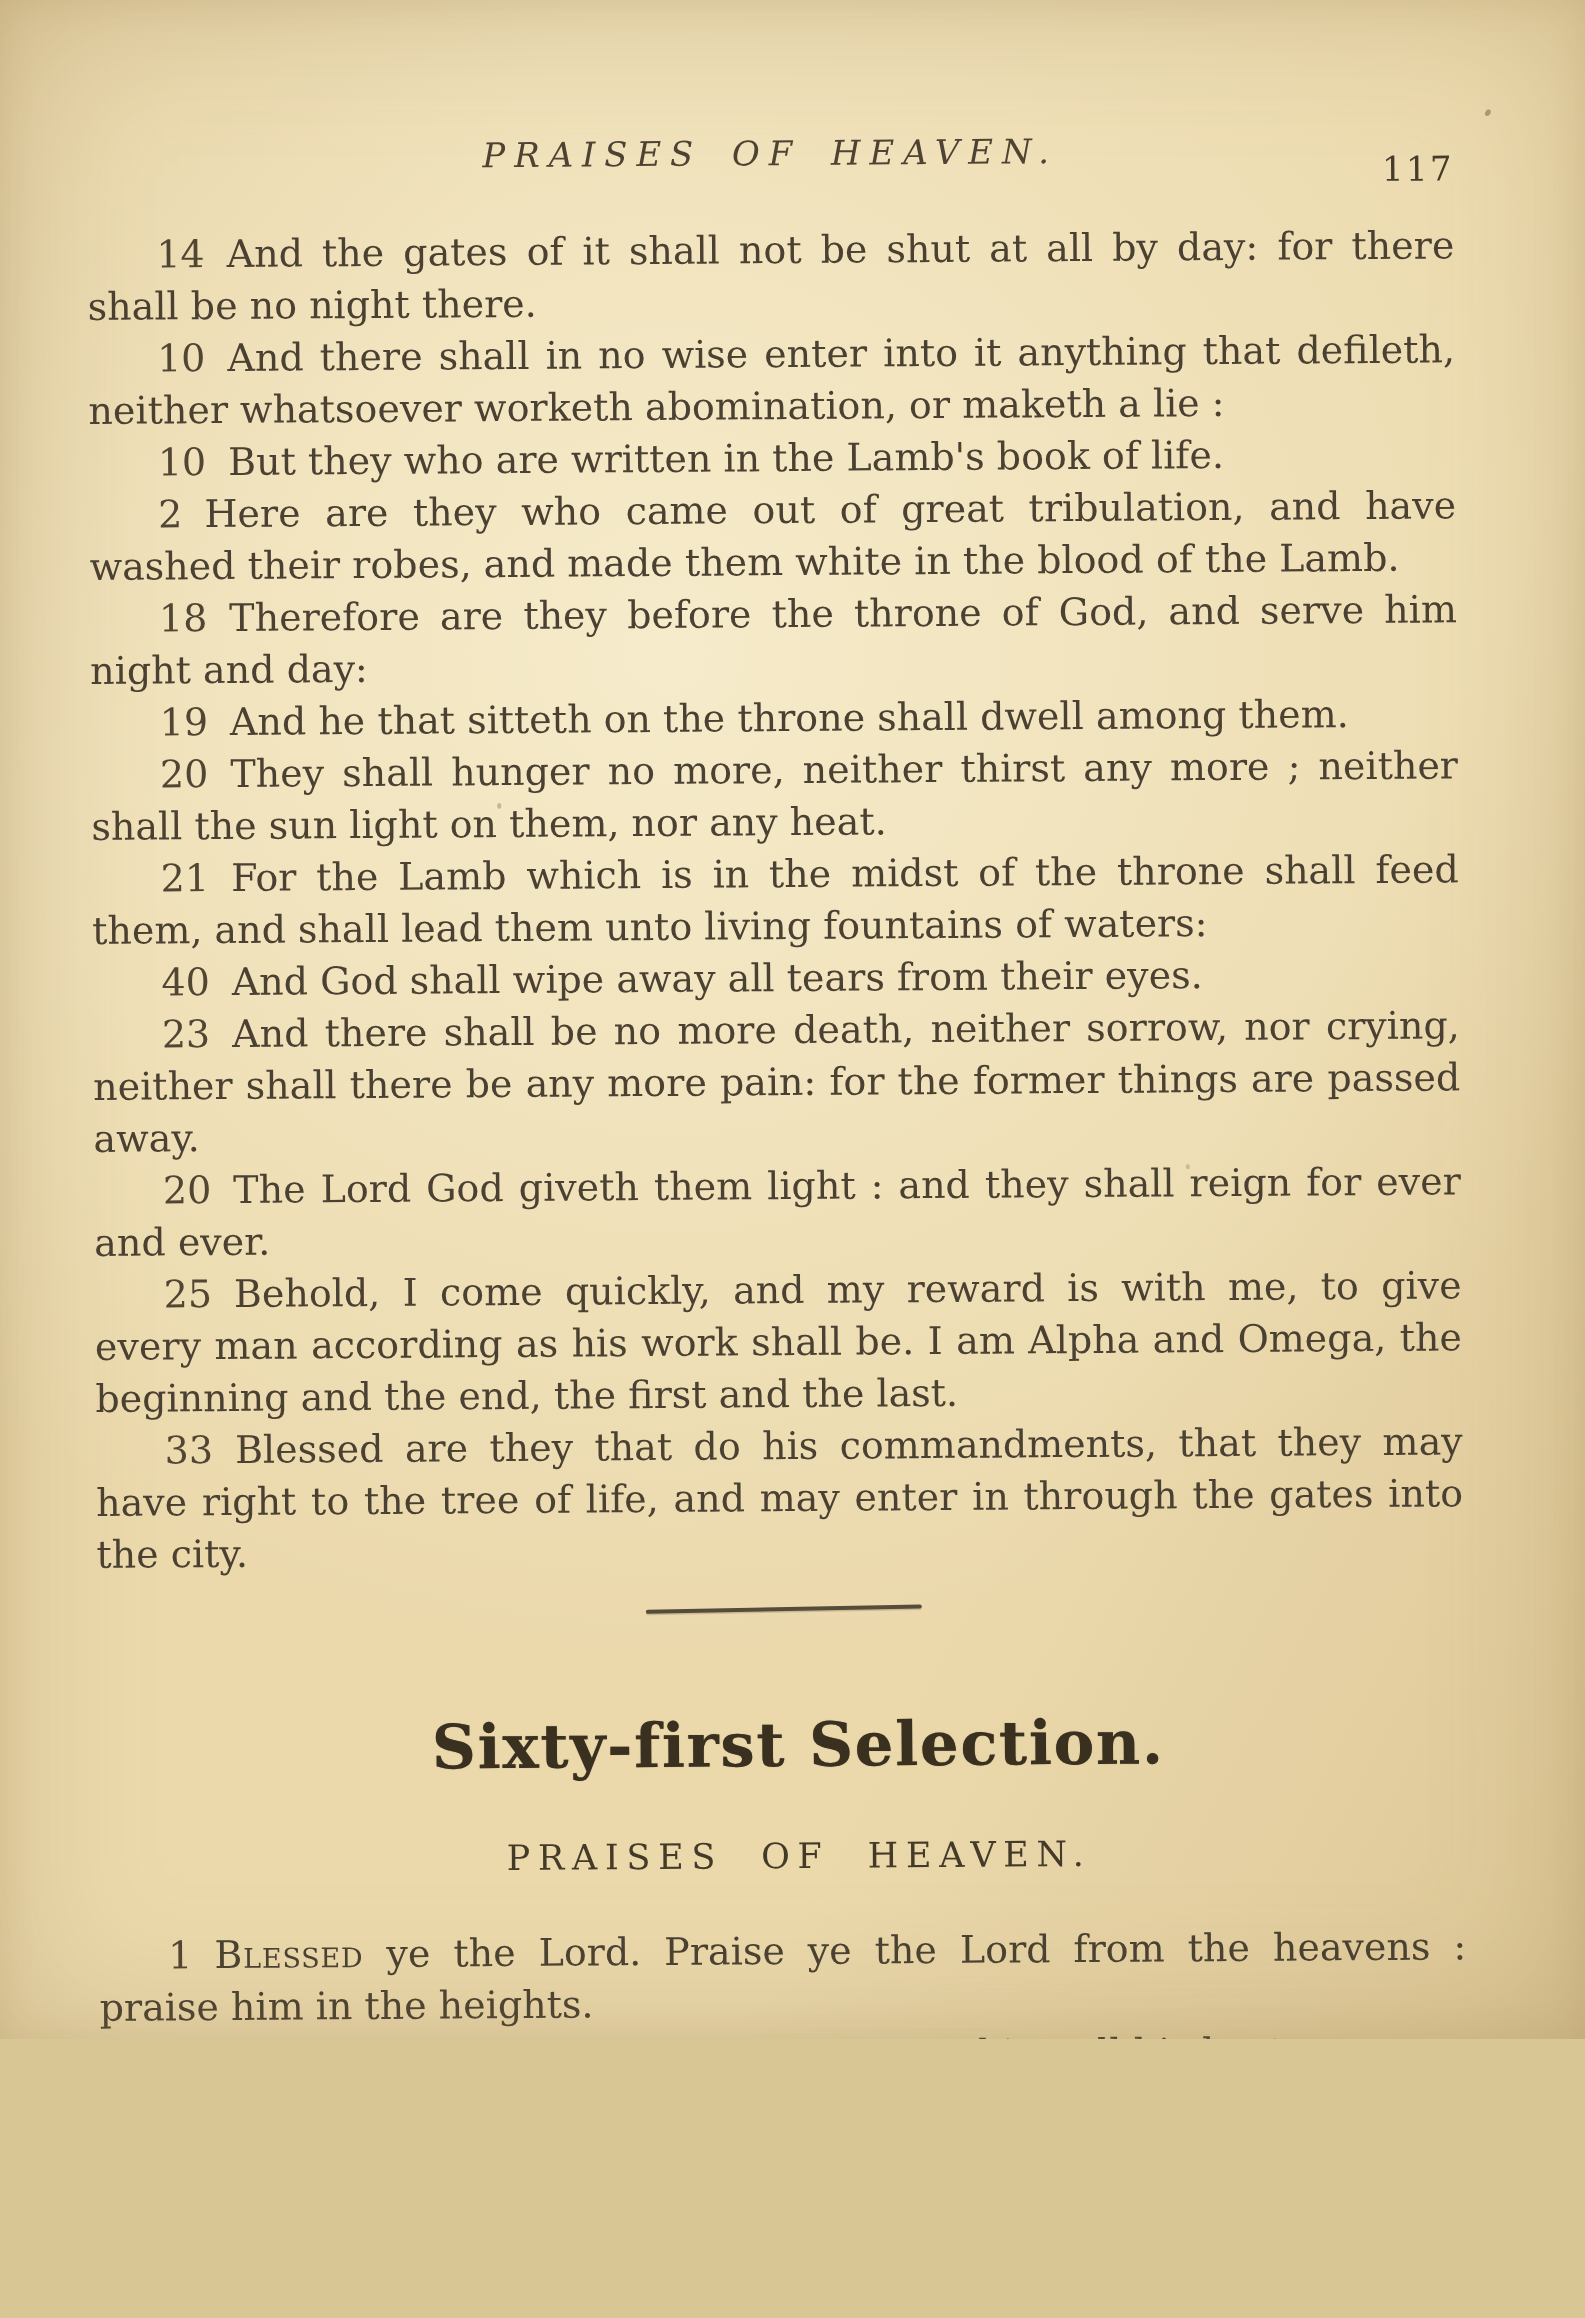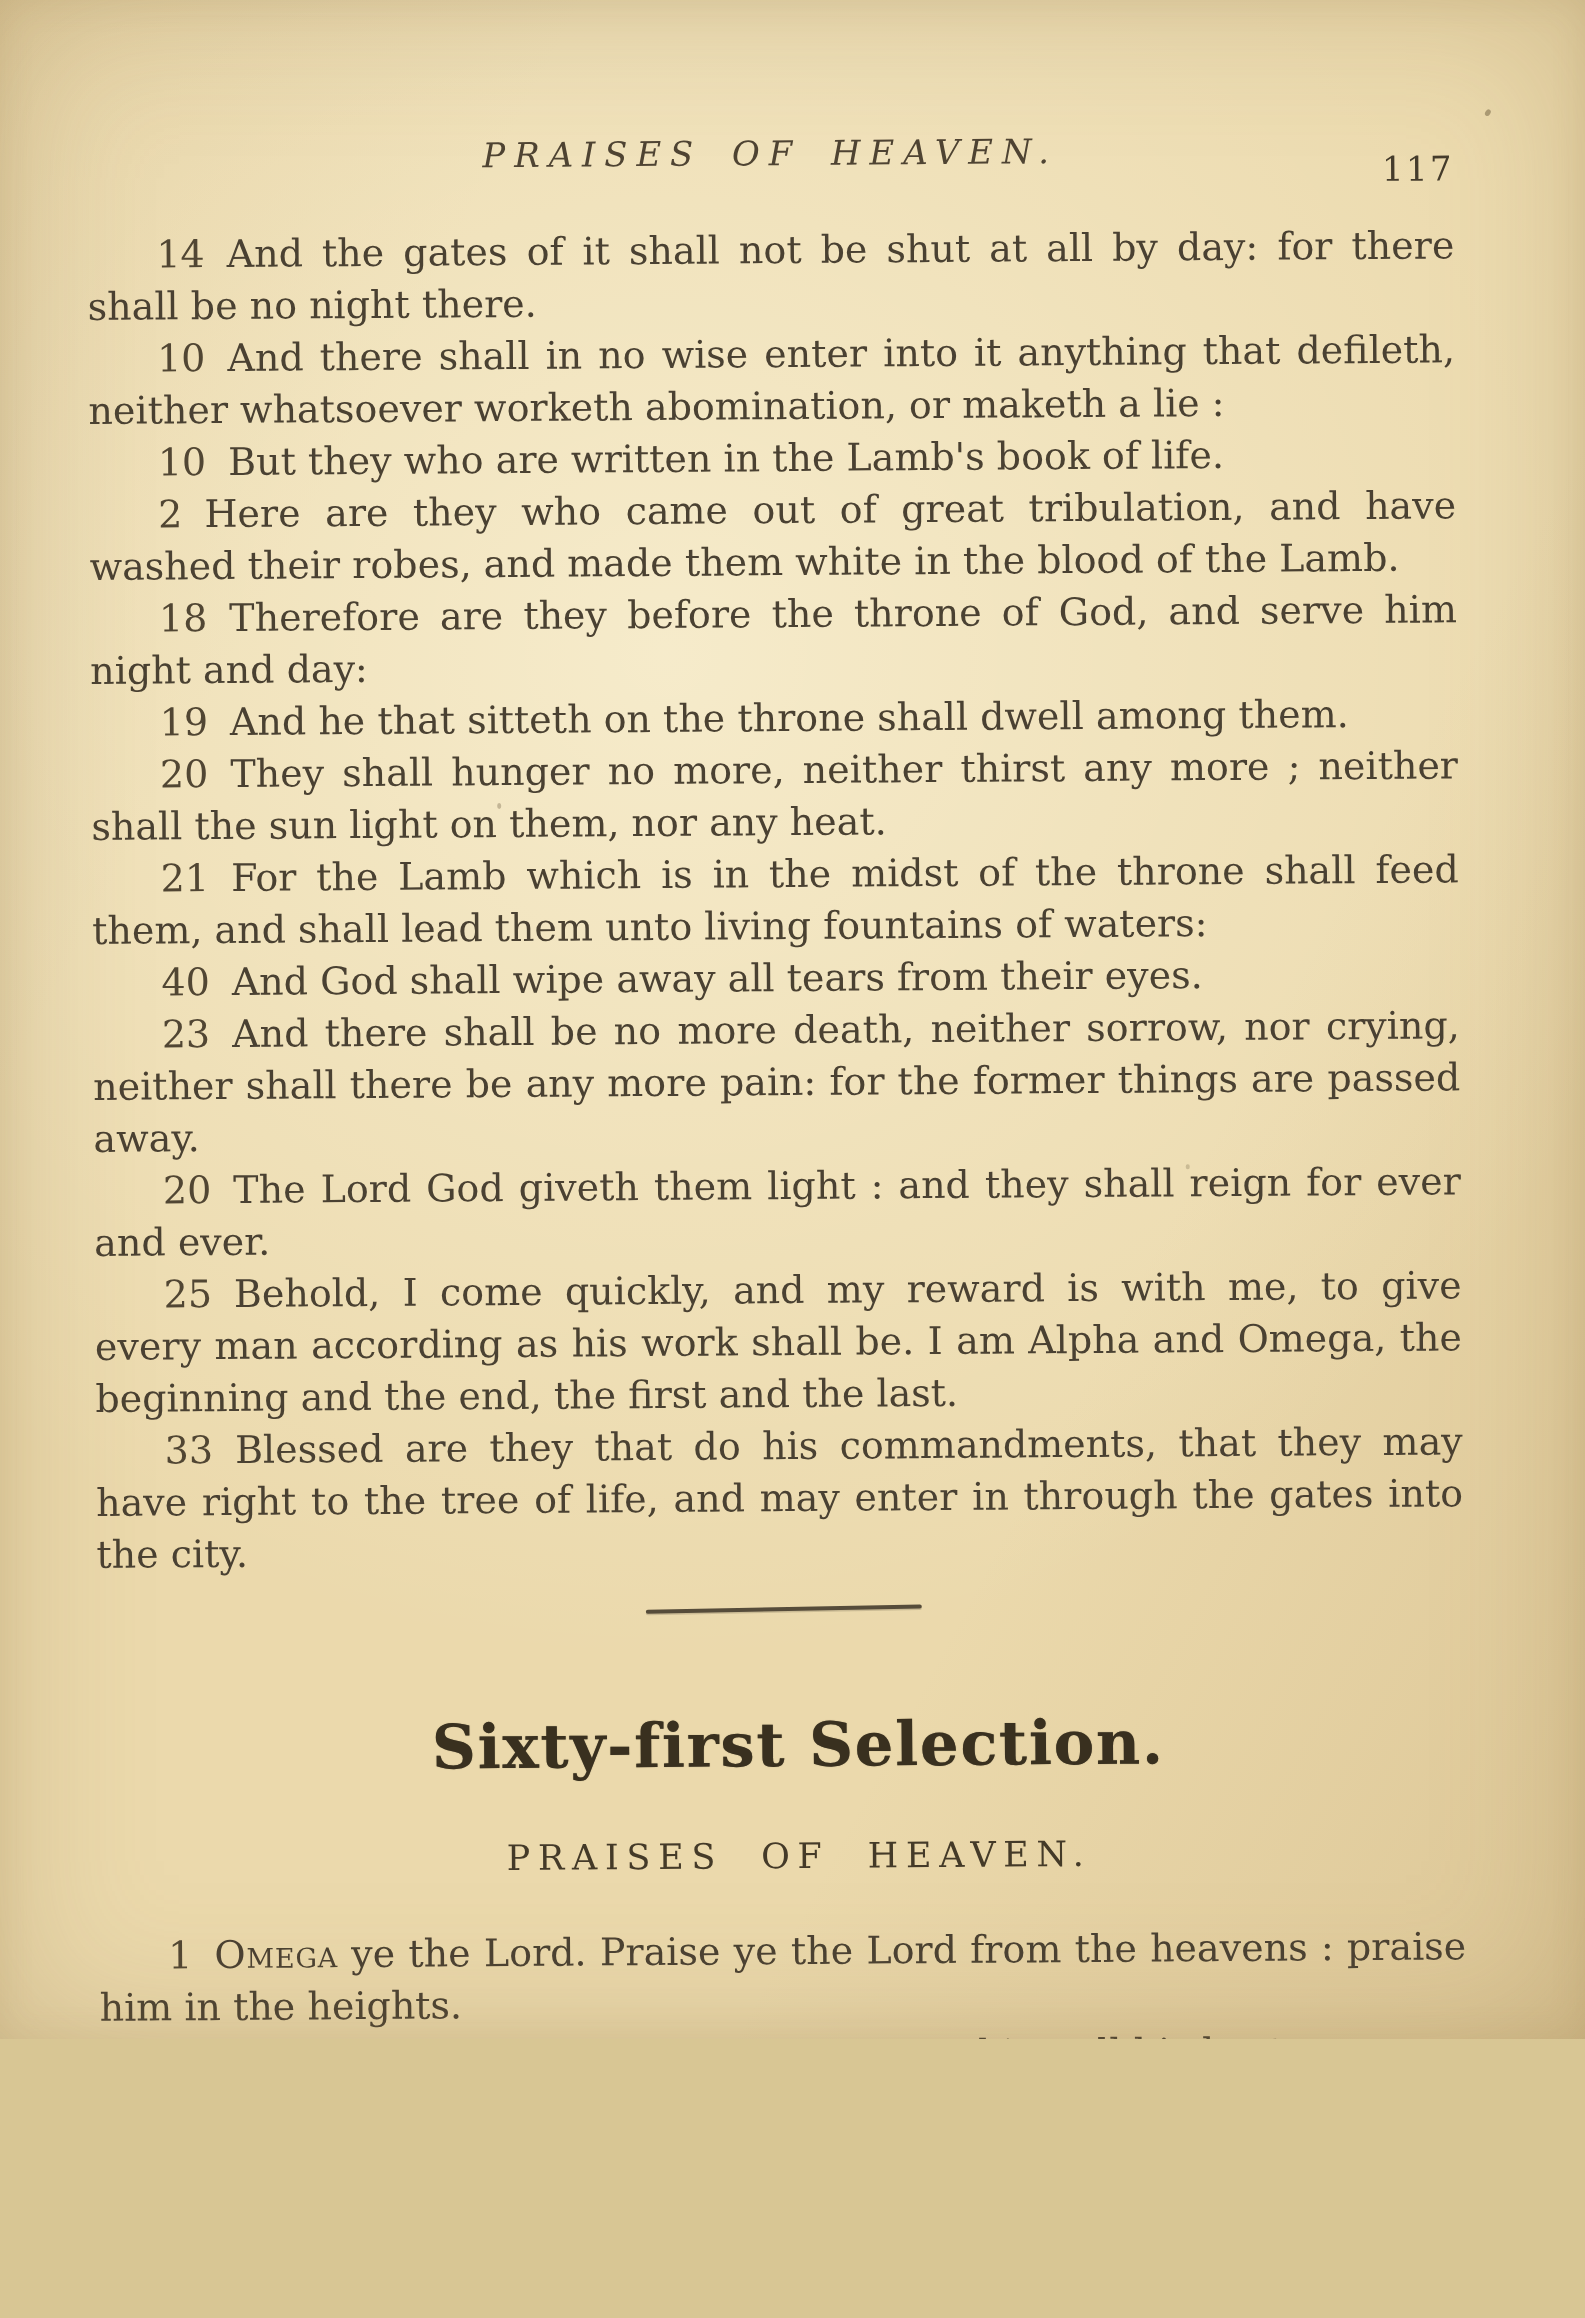--- a/index.html
+++ b/index.html
@@ -141,21 +141,21 @@
       <p class="verse"><span class="vnum">25</span><span>Behold, I come quickly, and my reward is with me, to give every man according as his work shall be.  I am Alpha and Omega, the beginning and the end, the first and the last.</span></p>
       <p class="verse"><span class="vnum">33</span><span>Blessed are they that do his commandments, that they may have right to the tree of life, and may enter in through the gates into the city.</span></p>
     </div>
 
     <div class="divider-rule"></div>
 
     <div class="selection-heading">Sixty-first Selection.</div>
     <div class="selection-subtitle">PRAISES OF HEAVEN.</div>
 
     <div class="verses-block psalm-block">
-      <p class="verse"><span class="vnum">1</span><span class="lead">Omega</span><span> ye the Lord.  Praise ye the Lord from the heavens : praise him in the heights.</span></p>
+      <p class="verse"><span class="vnum">1</span><span class="lead">Blessed</span><span> ye the Lord.  Praise ye the Lord from the heavens : praise him in the heights.</span></p>
       <p class="verse"><span class="vnum">2</span><span class="lead"></span><span>Praise ye him, all his angels : praise ye him, all his hosts.</span></p>
     </div>
 
     <div class="speck speck-1"></div>
     <div class="speck speck-2"></div>
     <div class="speck speck-3"></div>
 
   </div>
 </div>
 

